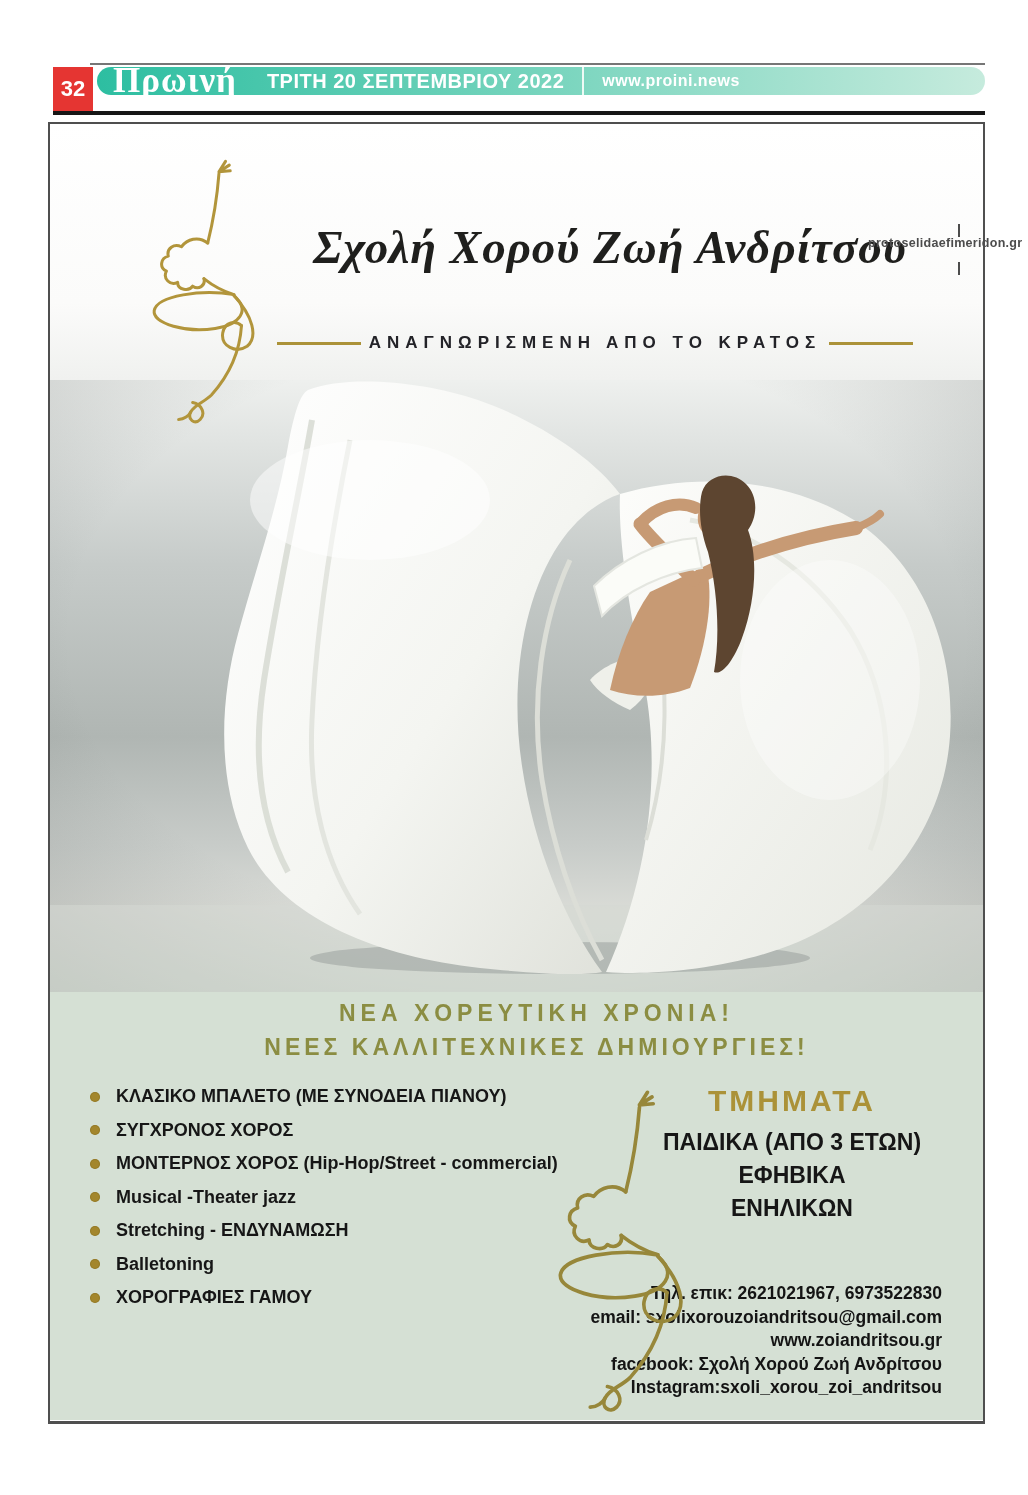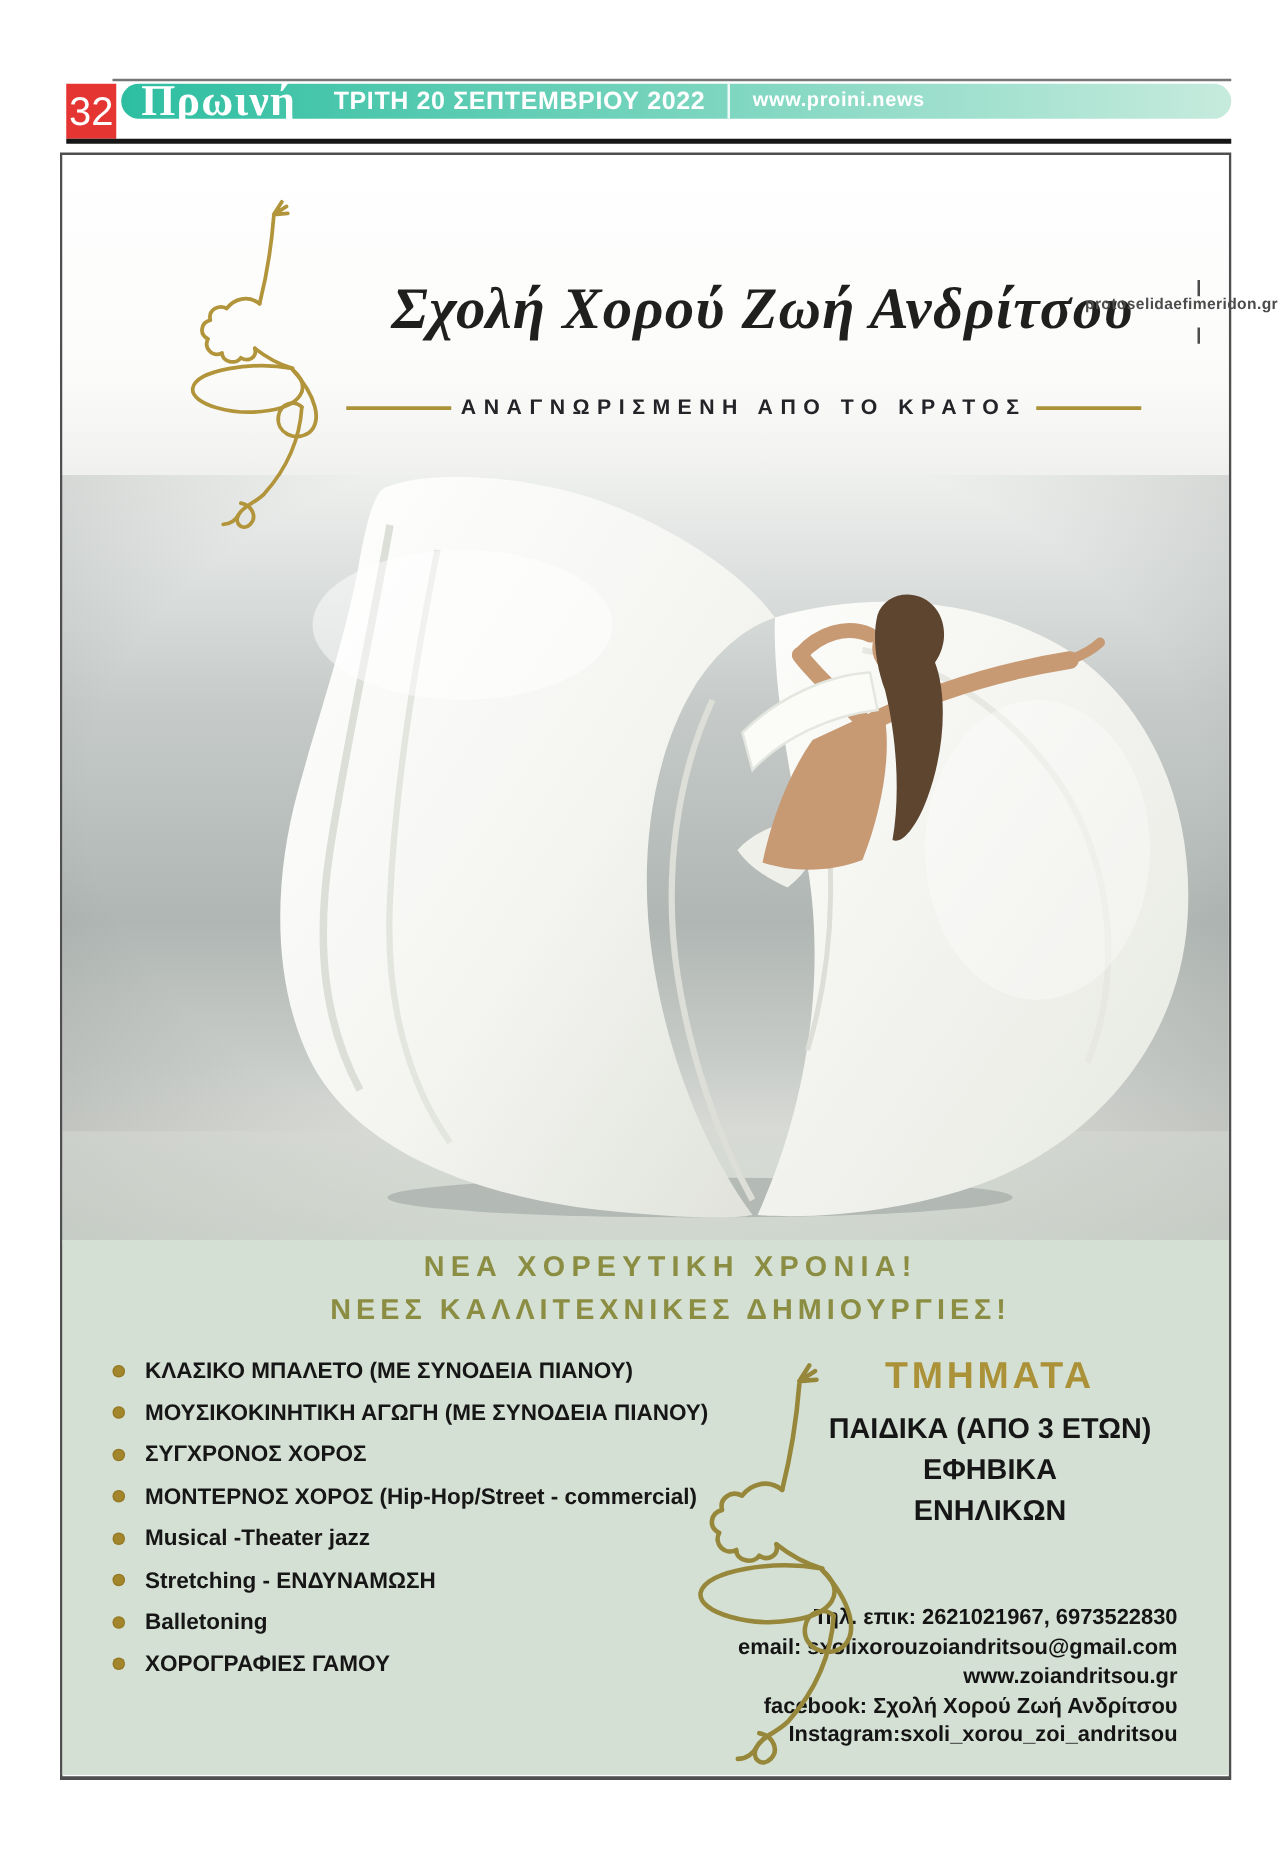--- a/index.html
+++ b/index.html
@@ -2,21 +2,21 @@
 <html><head>
 <meta charset="utf-8">
 <style>
   html,body{margin:0;padding:0;background:#ffffff;}
   #page{position:relative;width:1028px;height:1495px;background:#fff;
         font-family:"Liberation Sans",sans-serif;overflow:hidden;}
 
   
   .hdr-topline{position:absolute;left:90px;top:63px;width:895px;height:2px;background:#767676;}
   .hdr-pagenum{position:absolute;left:53px;top:67px;width:40px;height:44px;
-               background:var(--header_red);color:#fff;font-weight:normal;font-size:32px;
+               background:var(--header_red);color:#fff;font-weight:bold;font-size:22px;
                display:flex;align-items:center;justify-content:center;}
   .hdr-bar{position:absolute;left:97px;top:67px;width:888px;height:28px;
            background:linear-gradient(90deg,var(--header_teal_left) 0%,#6fd2ba 45%,var(--header_teal_right) 100%);
            display:flex;align-items:center;color:#fff;border-radius:21px;}
   .hdr-name{font-family:"Liberation Serif",serif;font-weight:bold;font-size:35px;
             margin-left:16px;line-height:44px;letter-spacing:1px;}
   .hdr-date{font-weight:bold;font-size:20px;margin-left:30px;letter-spacing:.5px;}
   .hdr-divider{width:2px;height:28px;background:#eefaf5;margin-left:18px;}
   .hdr-site{font-weight:bold;font-size:16px;margin-left:18px;letter-spacing:.5px;}
   .hdr-blackline{position:absolute;left:53px;top:111px;width:932px;height:4px;background:#161616;}
@@ -29,21 +29,21 @@
 
   
   .ad{position:absolute;left:48px;top:122px;width:937px;height:1302px;
       border:2px solid #4f4f4f;border-bottom-width:3px;background:#fff;box-sizing:border-box;}
   .ad-top{position:absolute;left:0;top:0;width:933px;height:256px;
           background:linear-gradient(180deg,#ffffff 0%,#fbfbfa 70%,#f0f1ef 100%);}
 
   .ad-title{position:absolute;left:210px;top:96px;width:700px;text-align:center;
             font-family:Liberation Serif, serif;font-style:italic;font-weight:bold;
             font-size:47px;color:#1f1f1d;letter-spacing:1px;z-index:5;}
-  .ad-accred{position:absolute;left:200px;top:192px;width:690px;display:flex;
+  .ad-accred{position:absolute;left:200px;top:209px;width:690px;display:flex;
              align-items:center;justify-content:center;gap:8px;z-index:5;}
   .accred-line{height:3px;width:84px;background:var(--gold);}
   .accred-text{font-weight:bold;font-size:17px;letter-spacing:6px;color:#232328;white-space:nowrap;}
 
   .ballerina1{position:absolute;left:92px;top:26px;width:122px;height:278px;color:#b2953b;z-index:6;}
   .ballerina2{position:absolute;left:495px;top:958px;width:150px;height:332px;color:#97873a;z-index:6;}
 
   .photo{position:absolute;left:0;top:256px;width:933px;height:615px;}
 
   
@@ -186,24 +186,20 @@
       <div class="l2">ΝΕΕΣ ΚΑΛΛΙΤΕΧΝΙΚΕΣ ΔΗΜΙΟΥΡΓΙΕΣ!</div>
     </div>
 
     <ul class="classes">
         <li>
         <span class="bullet"></span>
         <span>ΚΛΑΣΙΚΟ ΜΠΑΛΕΤΟ (ΜΕ ΣΥΝΟΔΕΙΑ ΠΙΑΝΟΥ)</span>
       </li>
         <li>
         <span class="bullet"></span>
-        <span>ΜΟΥΣΙΚΟΚΙΝΗΤΙΚΗ ΑΓΩΓΗ (ΜΕ ΣΥΝΟΔΕΙΑ ΠΙΑΝΟΥ)</span>
-      </li>
-        <li>
-        <span class="bullet"></span>
         <span>ΣΥΓΧΡΟΝΟΣ ΧΟΡΟΣ</span>
       </li>
         <li>
         <span class="bullet"></span>
         <span>ΜΟΝΤΕΡΝΟΣ ΧΟΡΟΣ (Hip-Hop/Street - commercial)</span>
       </li>
         <li>
         <span class="bullet"></span>
         <span>Musical -Theater jazz</span>
       </li>

